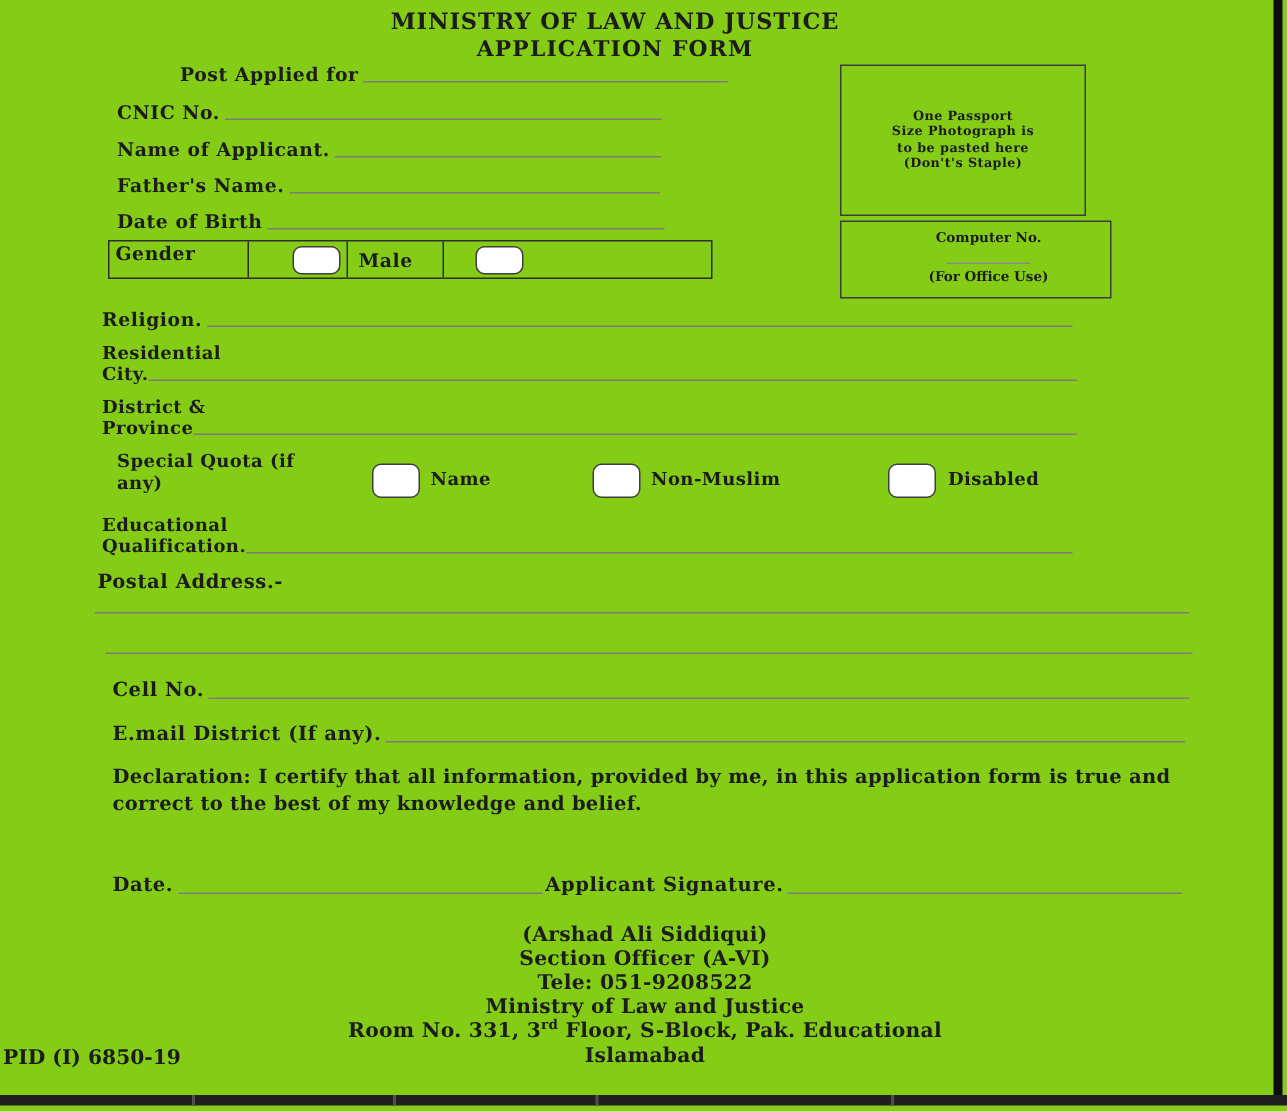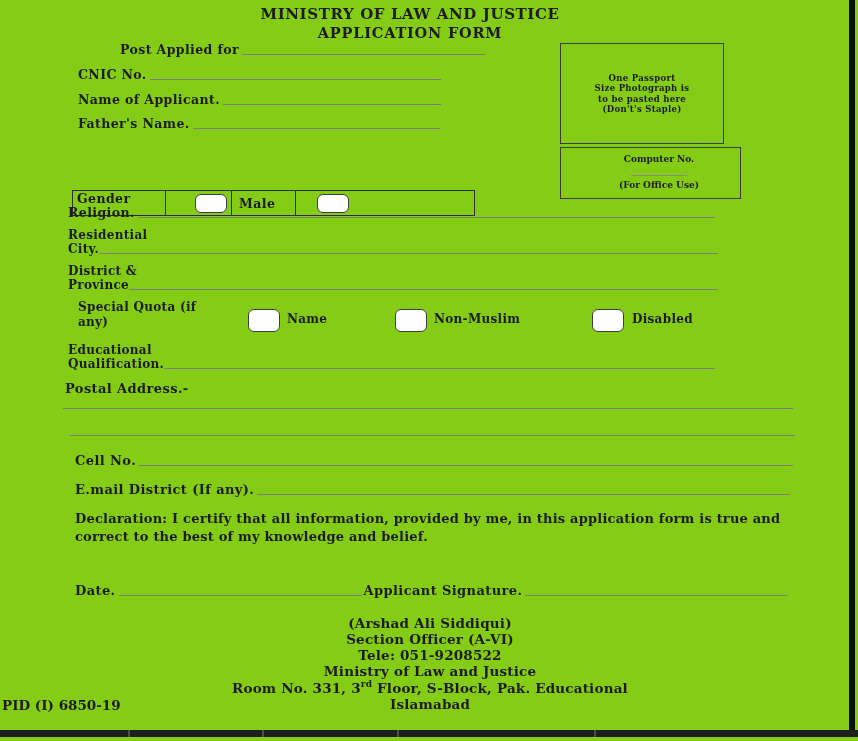--- a/index.html
+++ b/index.html
@@ -21,21 +21,21 @@
   .hline{position:absolute;height:0;border-bottom:1.5px solid #7d7d7d;}
   
   .photo-box{left:560px;top:43px;width:162px;height:99px;border:1.5px solid #3c3c3c;
     display:flex;flex-direction:column;justify-content:center;text-align:center;
     font-size:8.5px;line-height:10.5px;letter-spacing:.3px;}
   .comp-box{left:560px;top:147px;width:162px;height:50px;border:1.5px solid #3c3c3c;
     text-align:center;font-size:9px;line-height:11px;padding-left:17px;}
   .comp-line{width:56px;border-bottom:1.2px solid #8a8a8a;margin:4px auto 4px auto;height:6px;}
   
   .gender-table{left:72px;top:160px;width:403px;height:26px;border:1.5px solid #2d2d2d;
-    display:flex;box-sizing:border-box;margin-top:30px;}
+    display:flex;box-sizing:border-box;}
   .gcell{display:flex;align-items:center;box-sizing:border-box;border-right:1.2px solid #2d2d2d;
     font-size:12.5px;letter-spacing:.4px;}
   .gcell:last-child{border-right:none;}
   .g1{width:93px;padding-left:4px;align-items:flex-start;}
   .g2{width:66px;justify-content:flex-end;padding-right:4px;}
   .g3{width:64px;padding-left:7px;}
   .g4{width:63px;justify-content:flex-end;padding-right:10px;}
   .g5{width:117px;padding-left:10px;}
   
   .chk{display:inline-block;width:30px;height:18px;border:1.7px solid #3e3e3e;border-radius:6px;background:#fff;}
@@ -62,20 +62,24 @@
   <div class="frow" style="left:78px;top:67px;width:363px;">
     <span class="lbl">CNIC No.</span>
     <span class="wline"></span>
   </div>
   <div class="frow" style="left:78px;top:116px;width:362px;">
     <span class="lbl">Father's Name.</span>
     <span class="wline"></span>
   </div>
   <div class="frow" style="left:78px;top:92px;width:363px;">
     <span class="lbl">Name of Applicant.</span>
+    <span class="wline"></span>
+  </div>
+  <div class="frow" style="left:78px;top:140px;width:365px;">
+    <span class="lbl">Date of Birth</span>
     <span class="wline"></span>
   </div>
 
   <div class="abs gender-table">
     <div class="gcell g1">
       <span>Gender</span>
     </div>
     <div class="gcell g2">
       <span class="chk" style="height:17px;"></span>
     </div>

